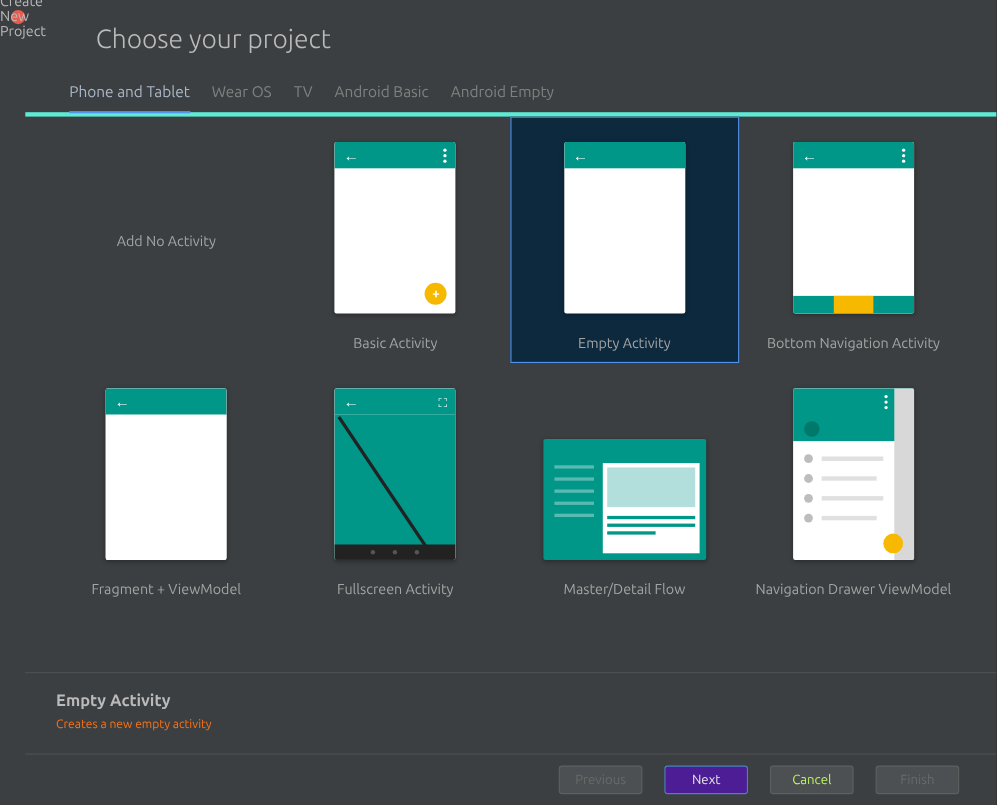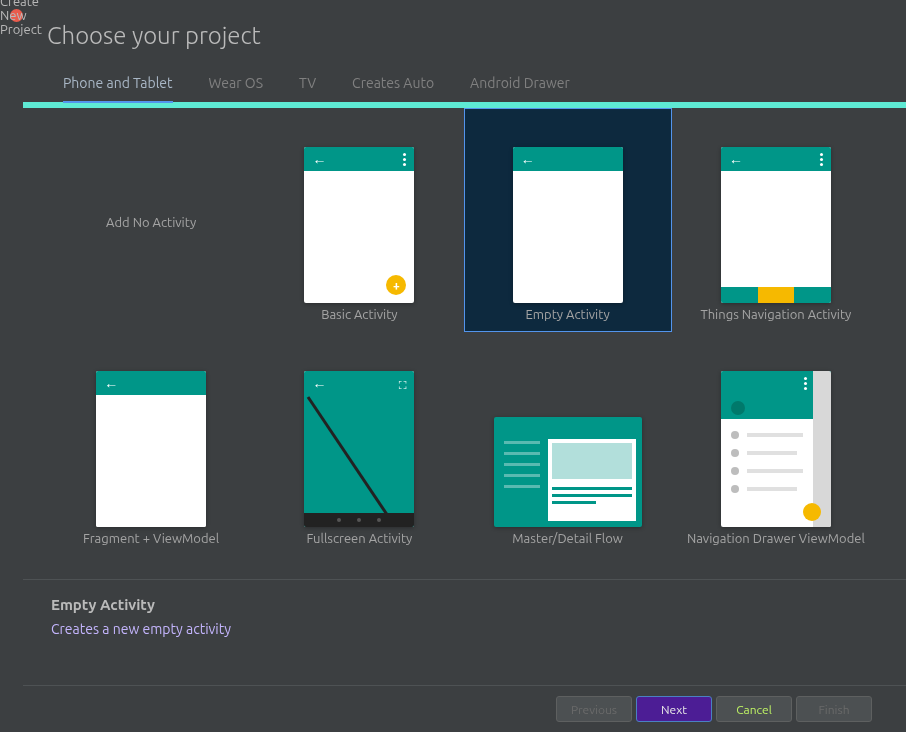--- a/index.html
+++ b/index.html
@@ -2,31 +2,31 @@
 <html><head>
 <meta charset="utf-8">
 <style>
 * { margin: 0; padding: 0; box-sizing: border-box; font-family: -apple-system, "Segoe UI", Ubuntu, sans-serif; }
 body { background: #2b2b2b; overflow: hidden; }
 .window { width: 906px; height: 732px; background: #3c3f41; display: flex; flex-direction: row; position: relative; }
 .titlebar { height: 30px; background: #3c3f41; display: flex; align-items: center; padding-left: 10px; position: relative; }
 .close-btn { width: 13px; height: 13px; border-radius: 50%; background: #e95c4d; }
 .title { position: absolute; left: 0; right: 0; text-align: center; color: #b9b9b9; font-size: 13px; font-weight: 400; }
 .content { flex: 1; display: flex; flex-direction: column; padding: 20px 0 0 0; }
-.heading { font-size: 24px; font-weight: 300; color: #bbbbbb; padding: 2px 24px 18px 24px; }
-.tabs { display: flex; gap: 36px; padding: 0 40px; border-bottom: 6px solid #5eead4; }
+.heading { font-size: 24px; font-weight: 300; color: #bbbbbb; padding: 2px 24px 18px 24px; margin-left: 40px; }
+.tabs { display: flex; gap: 20px; padding: 0 40px; border-bottom: 4px solid #5eead4; }
 .tab { color: #808080; font-size: 14px; padding: 8px 0 10px 0; cursor: pointer; border-bottom: 2px solid transparent; margin-bottom: -1px; }
 .tab.active { color: #a9b7c6; border-bottom: 2px solid #5394ec; }
 .grid-wrap { flex: 1; overflow-y: auto; position: relative; margin: 0 12px 0 24px; }
 .grid-wrap::-webkit-scrollbar { width: 8px; }
 .grid-wrap::-webkit-scrollbar-thumb { background: #5b5d5f; border-radius: 4px; }
 .grid { display: grid; grid-template-columns: repeat(4, 1fr); gap: 0; padding-top: 0; padding-right: 14px; }
 .card { display: flex; flex-direction: column; align-items: center; justify-content: flex-end; height: 224px; border: 1px solid transparent; cursor: pointer; padding-bottom: 10px; }
 .card.selected { border: 1px solid #5394ec; background: #0d293e; }
-.card-label { color: #a4a4a4; font-size: 13px; margin-top: 4px; text-align: center; }
+.card-label { color: #a4a4a4; font-size: 13px; margin-top: 20px; text-align: center; }
 .thumb { width: 110px; height: 156px; background: #fff; position: relative; border-radius: 2px; overflow: hidden; box-shadow: 0 1px 4px rgba(0,0,0,0.3); }
 .topbar { height: 24px; background: #009688; display: flex; align-items: center; justify-content: space-between; padding: 0 8px; }
 .back-arrow { color: #fff; font-size: 14px; font-weight: bold; }
 .triple-dot { display: flex; flex-direction: column; gap: 2px; }
 .triple-dot span { width: 3px; height: 3px; background: #fff; border-radius: 50%; }
 .fab { position: absolute; bottom: 8px; right: 8px; width: 20px; height: 20px; background: #f6b900; border-radius: 50%; display: flex; align-items: center; justify-content: center; color: #fff; font-size: 12px; font-weight: bold; }
 .bottomnav { position: absolute; bottom: 0; left: 0; right: 0; height: 16px; background: #009688; display: flex; }
 .bottomnav div { flex: 1; }
 .bottomnav div.sel { background: #f6b900; }
 .fullscreen-body { background: #009688; height: 132px; position: relative; }
@@ -47,22 +47,22 @@
 .drawer-row { display: flex; align-items: center; gap: 8px; }
 .drawer-bullet { width: 8px; height: 8px; background: #bdbdbd; border-radius: 50%; }
 .drawer-line { flex: 1; height: 4px; background: #e0e0e0; }
 .drawer-line.w1 { width: 50px; flex: none; }
 .drawer-avatar { position: absolute; top: 30px; left: 10px; width: 14px; height: 14px; background: #00796b; border-radius: 50%; }
 .drawer-fab { position: absolute; bottom: 6px; right: 10px; width: 18px; height: 18px; background: #f6b900; border-radius: 50%; }
 .no-activity-card { justify-content: center; }
 .no-activity-card .card-label { margin-top: 13px; }
 .desc-panel { padding: 16px 28px 20px 28px; border-top: 1px solid #4e5254; }
 .desc-title { color: #bababa; font-size: 15px; font-weight: 600; margin-bottom: 8px; }
-.desc-text { color: #c4b5fd; font-size: 14px; }
-.footer { border-top: 1px solid #4e5254; padding: 10px 34px; display: flex; justify-content: flex-end; gap: 4px; margin-top: 28px; }
+.desc-text { color: #f97316; font-size: 11px; }
+.footer { border-top: 1px solid #4e5254; padding: 10px 34px; display: flex; justify-content: flex-end; gap: 20px; }
 .btn { min-width: 76px; height: 26px; border: 1px solid #5e6060; background: #4c5052; color: #bef264; font-size: 12px; cursor: pointer; border-radius: 3px; }
 .btn.primary { background: #4c1d95; border-color: #4a81c1; color: #e6e6e6; }
 .btn:disabled { color: #6a6a6a; cursor: default; }
 .frag-body { height: 132px; background: #fff; }
 </style>
 </head>
 <body>
 
 <div class="window">
 
@@ -71,22 +71,22 @@
     <div class="title">Create New Project</div>
   </div>
 
   <div class="content">
     <div class="heading">Choose your project</div>
 
     <div class="tabs">
       <div class="tab active">Phone and Tablet</div>
       <div class="tab">Wear OS</div>
       <div class="tab">TV</div>
-      <div class="tab">Creates Auto</div>
-      <div class="tab">Android Drawer</div>
+      <div class="tab">Android Basic</div>
+      <div class="tab">Android Empty</div>
     </div>
 
     <div class="grid-wrap">
       <div class="grid">
 
         <div class="card no-activity-card">
           <div class="card-label">Add No Activity</div>
         </div>
 
         <div class="card">
@@ -122,21 +122,21 @@
                   <span></span>
                   <span></span>
                 </div>
             </div>
             <div class="bottomnav">
                 <div></div>
                 <div class="sel"></div>
                 <div></div>
               </div>
           </div>
-          <div class="card-label">Things Navigation Activity</div>
+          <div class="card-label">Bottom Navigation Activity</div>
         </div>
 
         <div class="card">
           <div class="thumb">
             <div class="topbar">
               <span class="back-arrow">←</span>
             </div>
             <div class="frag-body"></div>
           </div>
           <div class="card-label">Fragment + ViewModel</div>

